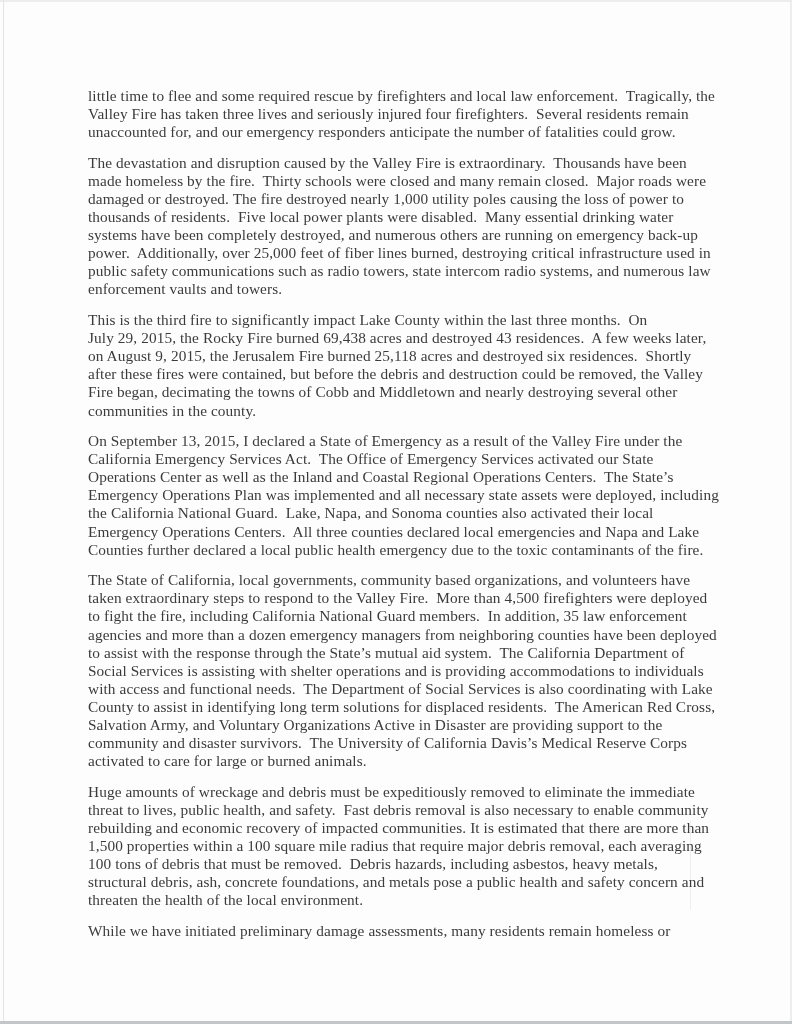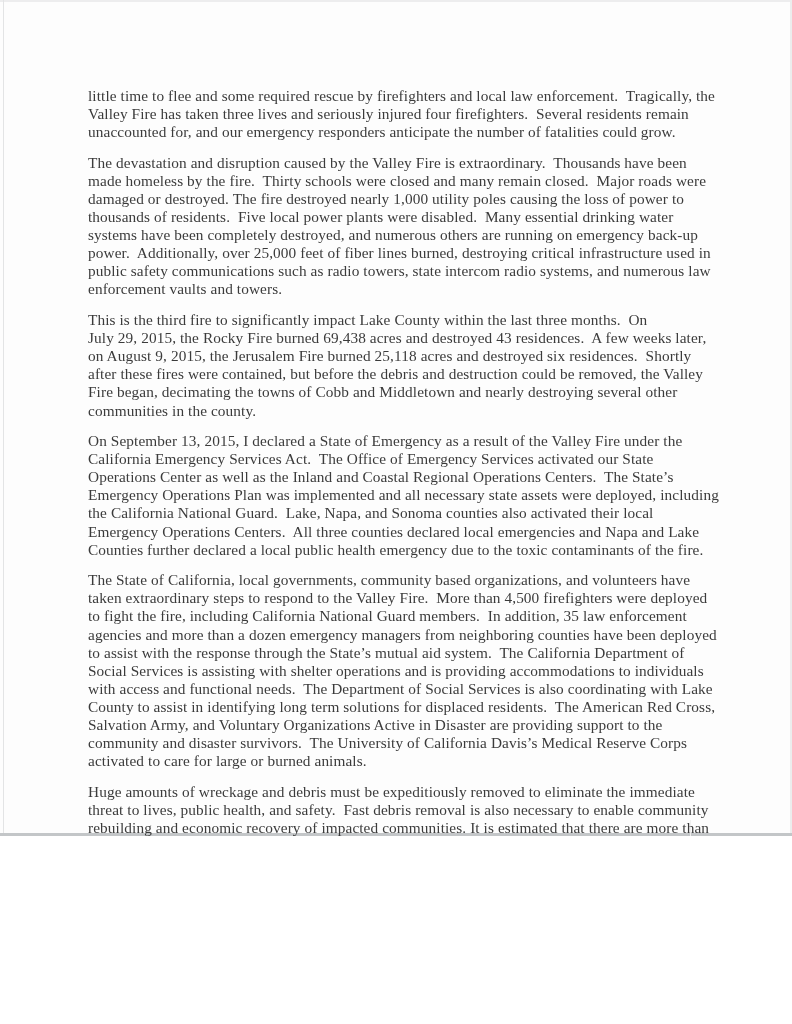--- a/index.html
+++ b/index.html
@@ -3,21 +3,21 @@
 <meta charset="utf-8">
 <style>
   html, body {
     margin: 0;
     padding: 0;
     background: #ffffff;
   }
   .page {
     position: relative;
     width: 792px;
-    height: 836px;
+    height: 1024px;
     box-sizing: border-box;
     background: #fdfdfd;
     overflow: hidden;
     font-family: "Liberation Serif", "DejaVu Serif", serif;
   }
   
   .edge {
     position: absolute;
     background: #d9dadb;
   }
@@ -95,14 +95,15 @@
 Salvation Army, and Voluntary Organizations Active in Disaster are providing support to the
 community and disaster survivors.  The University of California Davis’s Medical Reserve Corps
 activated to care for large or burned animals.</p>
     <p class="para">Huge amounts of wreckage and debris must be expeditiously removed to eliminate the immediate
 threat to lives, public health, and safety.  Fast debris removal is also necessary to enable community
 rebuilding and economic recovery of impacted communities. It is estimated that there are more than
 1,500 properties within a 100 square mile radius that require major debris removal, each averaging
 100 tons of debris that must be removed.  Debris hazards, including asbestos, heavy metals,
 structural debris, ash, concrete foundations, and metals pose a public health and safety concern and
 threaten the health of the local environment.</p>
+    <p class="para">While we have initiated preliminary damage assessments, many residents remain homeless or</p>
   </div>
 </div>
 
 </body></html>

